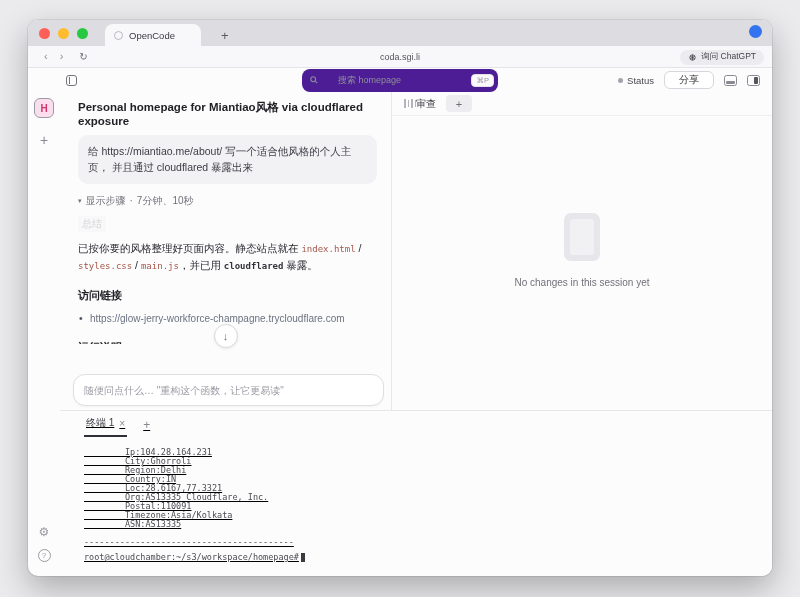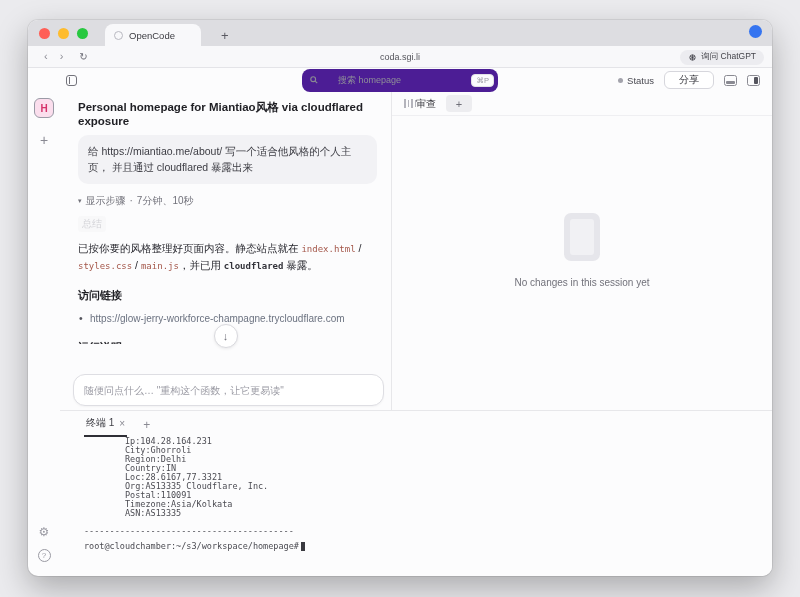--- a/index.html
+++ b/index.html
@@ -109,27 +109,27 @@
   .diff-icon i:nth-child(2){ height:7px; } .diff-icon i:nth-child(4){ height:7px; }
   .review-tab-label { font-size:10px; color:#3a3a40; }
   .review-plus { margin-left:10px; width:26px; height:17px; border-radius:4px; background:#ededf0; color:#6f6f78;
     font-size:11px; display:flex; align-items:center; justify-content:center; }
   .review-empty { flex:1; display:flex; flex-direction:column; align-items:center; justify-content:center; margin-top:-26px; }
   .empty-box { width:36px; height:48px; background:#e6e6eb; border-radius:7px; position:relative; }
   .empty-box::after { content:""; position:absolute; inset:6px; background:#f1f1f4; border-radius:3px; }
   .empty-text { margin-top:16px; font-size:10px; color:#71717a; }
 
   
-  .terminal { height:166px; border-top:1px solid #e7e7ea; padding-left:24px; background:#fcfcfd; }
+  .terminal { height:166px; border-top:1px solid #e7e7ea; padding-left:24px; background:#fcfcfd;text-decoration:underline; }
   .term-tabs { height:26px; display:flex; align-items:flex-end; gap:16px; }
   .term-tab { height:100%; display:flex; align-items:center; gap:5px; border-bottom:2px solid #2f2f36; padding:0 2px; }
   .term-tab-label { font-size:10px; color:#3f3f46; }
   .term-close { font-size:10px; color:#8a8a93; }
   .term-plus { font-size:12px; color:#8a8a93; padding-bottom:5px; }
-  .term-pre { font-family:"DejaVu Sans Mono", monospace; font-size:8.5px; line-height:9px; color:#4b4b52; white-space:pre; }
+  .term-pre { margin-top:11px; font-family:"DejaVu Sans Mono", monospace; font-size:8.5px; line-height:9px; color:#4b4b52; white-space:pre; }
   .prompt-line { margin-top:5px; font-family:"DejaVu Sans Mono", monospace; font-size:8.5px; color:#4b4b52; display:flex; align-items:flex-end; }
   .cursor { display:inline-block; width:4px; height:9px; background:#3a3a40; margin-left:2px; }
 
   svg { display:block; }
 </style>
 </head>
 <body>
 
 <div class="window">
 

